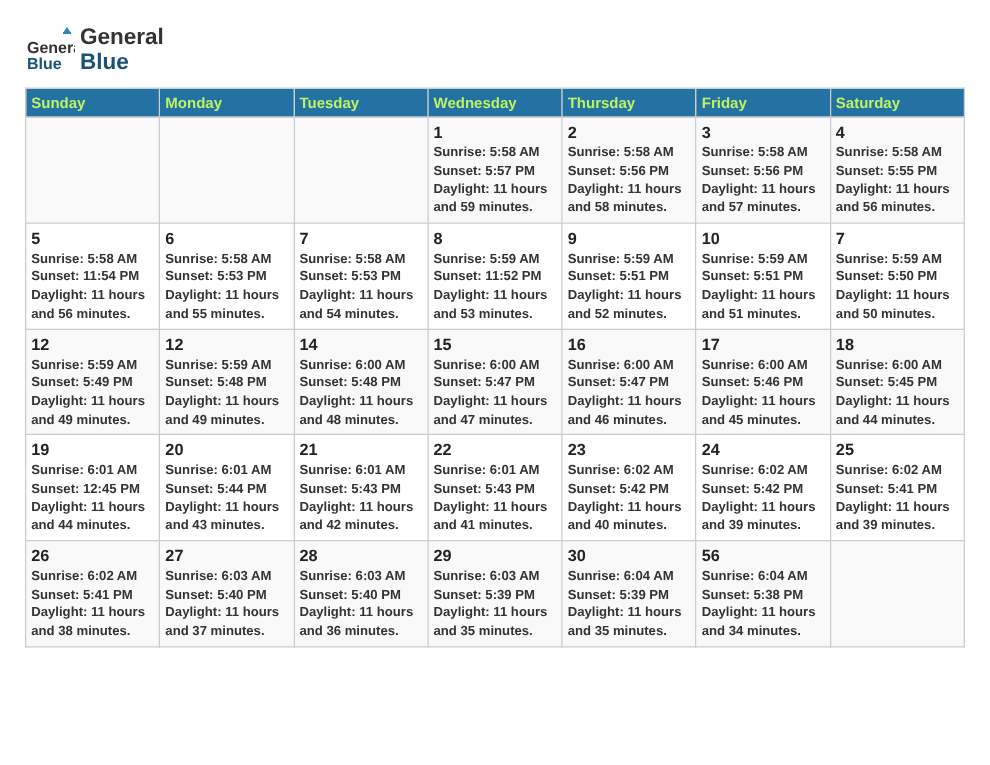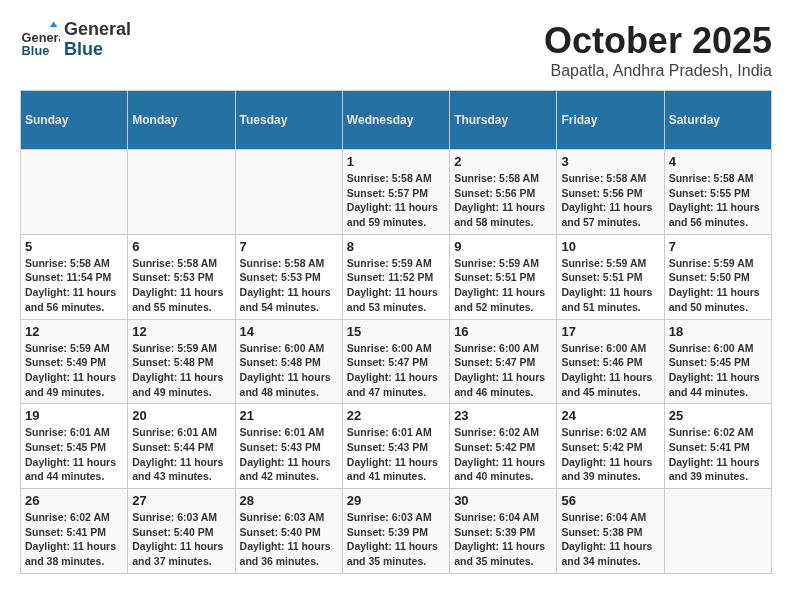--- a/index.html
+++ b/index.html
@@ -27,22 +27,22 @@
       font-weight: normal;
       color: #444;
     }
     .calendar {
       width: 100%;
       border-collapse: collapse;
       font-size: 11px;
     }
     .calendar thead tr th {
       background: #2471a3;
-      color: #e5e5e5;
-      padding: 22px 4px;
+      color: #bef264;
+      padding: 4px 4px;
       text-align: left;
       border: 1px solid #ccc;
       font-size: 12px;
     }
     .calendar tbody tr td {
       border: 1px solid #ccc;
       vertical-align: top;
       padding: 4px;
       width: 106px;
       min-height: 80px;
@@ -101,24 +101,20 @@
       <text x="2" y="28" font-size="16" font-weight="bold" fill="#333" font-family="Arial">General</text>
       <text x="2" y="44" font-size="16" font-weight="bold" fill="#1a5276" font-family="Arial">Blue</text>
       <polygon points="38,8 46,8 42,2" fill="#2e86c1"></polygon>
       <line x1="38" y1="8" x2="46" y2="8" stroke="#2e86c1" stroke-width="2"></line>
     </svg>
     <div class="logo-words">
       <span class="logo-general">General</span>
       <span class="logo-blue-text">Blue</span>
     </div>
   </div>
-  <div class="title-block">
-    <h1>October 2025</h1>
-    <h2>Bapatla, Andhra Pradesh, India</h2>
-  </div>
 </div>
 
 <table class="calendar">
   <thead>
     <tr>
     <th>Sunday</th>
         <th>Monday</th>
         <th>Tuesday</th>
         <th>Wednesday</th>
         <th>Thursday</th>
@@ -259,21 +255,21 @@
           <div class="cell-info">Sunrise: 6:00 AM
 Sunset: 5:45 PM
 Daylight: 11 hours
 and 44 minutes.</div>
         </td>
       </tr>
       <tr>
         <td>
           <span class="cell-date">19</span>
           <div class="cell-info">Sunrise: 6:01 AM
-Sunset: 5:45 PM
+Sunset: 12:45 PM
 Daylight: 11 hours
 and 44 minutes.</div>
         </td>
         <td>
           <span class="cell-date">20</span>
           <div class="cell-info">Sunrise: 6:01 AM
 Sunset: 5:44 PM
 Daylight: 11 hours
 and 43 minutes.</div>
         </td>

